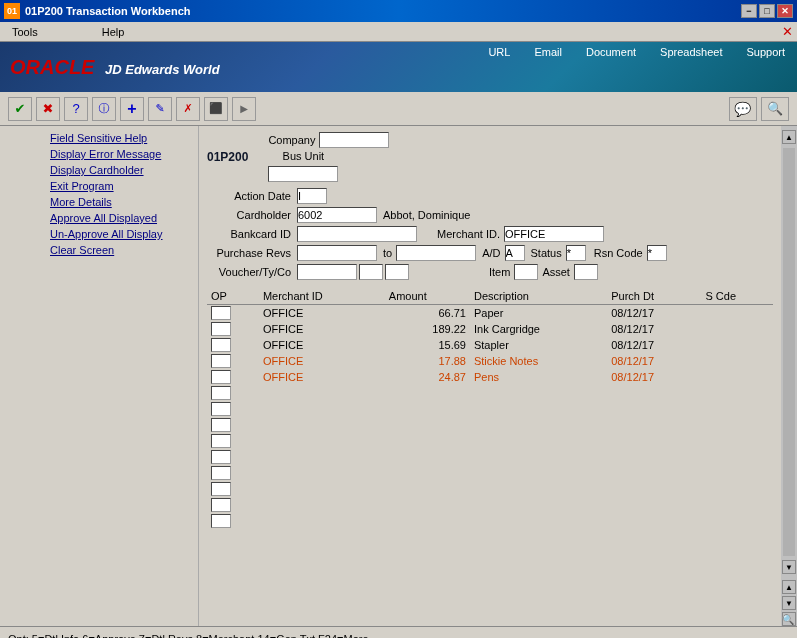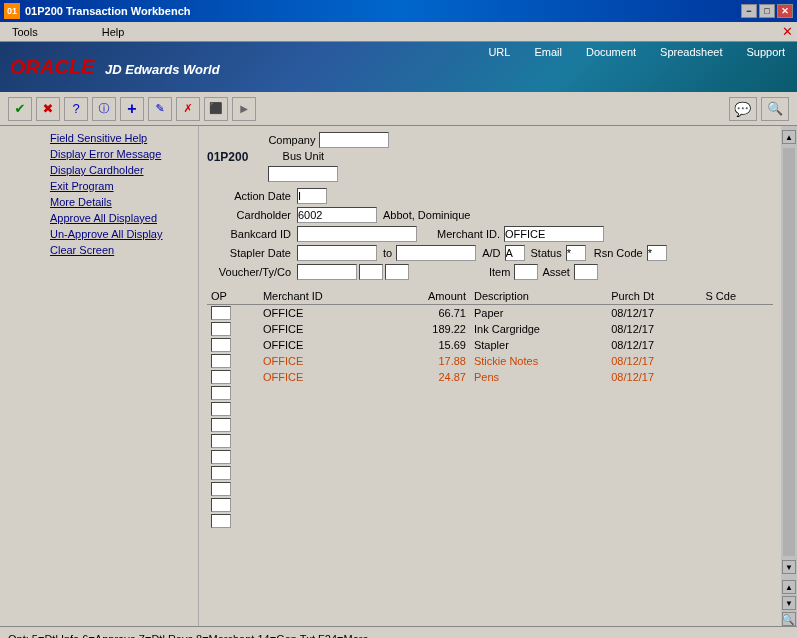--- a/index.html
+++ b/index.html
@@ -247,21 +247,21 @@
     </div>
 
     <div class="field-row">
       <span class="field-label">Bankcard ID</span>
       <input type="text" value="" style="width: 120px; height: 16px; font-size: 11px; border: 1px inset rgb(153, 153, 153);">
       <span class="field-value" style="margin-left:20px;">Merchant ID.</span>
       <input type="text" value="OFFICE" style="width: 100px; height: 16px; font-size: 11px; border: 1px inset rgb(153, 153, 153); margin-left: 4px;">
     </div>
 
     <div class="field-row">
-      <span class="field-label">Stapler Date</span>
+      <span class="field-label">Purchase Revs</span>
       <input type="text" value="" style="width: 80px; height: 16px; font-size: 11px; border: 1px inset rgb(153, 153, 153);">
       <span class="field-value">to</span>
       <input type="text" value="" style="width: 80px; height: 16px; font-size: 11px; border: 1px inset rgb(153, 153, 153); margin-left: 4px;">
       <span class="field-value" style="margin-left:6px;">A/D</span>
       <input type="text" value="A" style="width: 20px; height: 16px; font-size: 11px; border: 1px inset rgb(153, 153, 153); margin-left: 4px;">
       <span class="field-value" style="margin-left:6px;">Status</span>
       <input type="text" value="*" style="width: 20px; height: 16px; font-size: 11px; border: 1px inset rgb(153, 153, 153); margin-left: 4px;">
       <span class="field-value" style="margin-left:8px;">Rsn Code</span>
       <input type="text" value="*" style="width: 20px; height: 16px; font-size: 11px; border: 1px inset rgb(153, 153, 153); margin-left: 4px;">
     </div>
@@ -275,21 +275,21 @@
       <input type="text" value="" style="width: 24px; height: 16px; font-size: 11px; border: 1px inset rgb(153, 153, 153); margin-left: 4px;">
       <span class="field-value" style="margin-left:4px;">Asset</span>
       <input type="text" value="" style="width: 24px; height: 16px; font-size: 11px; border: 1px inset rgb(153, 153, 153); margin-left: 4px;">
     </div>
 
     <table class="data-table">
       <thead>
         <tr>
           <th>OP</th>
           <th>Merchant ID</th>
-          <th style="text-align:right;">Amount</th>
+          <th style="text-align:left;">Amount</th>
           <th>Description</th>
           <th>Purch Dt</th>
           <th>S Cde</th>
         </tr>
       </thead>
       <tbody id="table-body">
       <tr>
       <td style="color:#000;">
         <input type="text" value="" style="width: 20px; height: 14px; font-size: 10px; border: 1px inset rgb(153, 153, 153); background: white;">
       </td>

